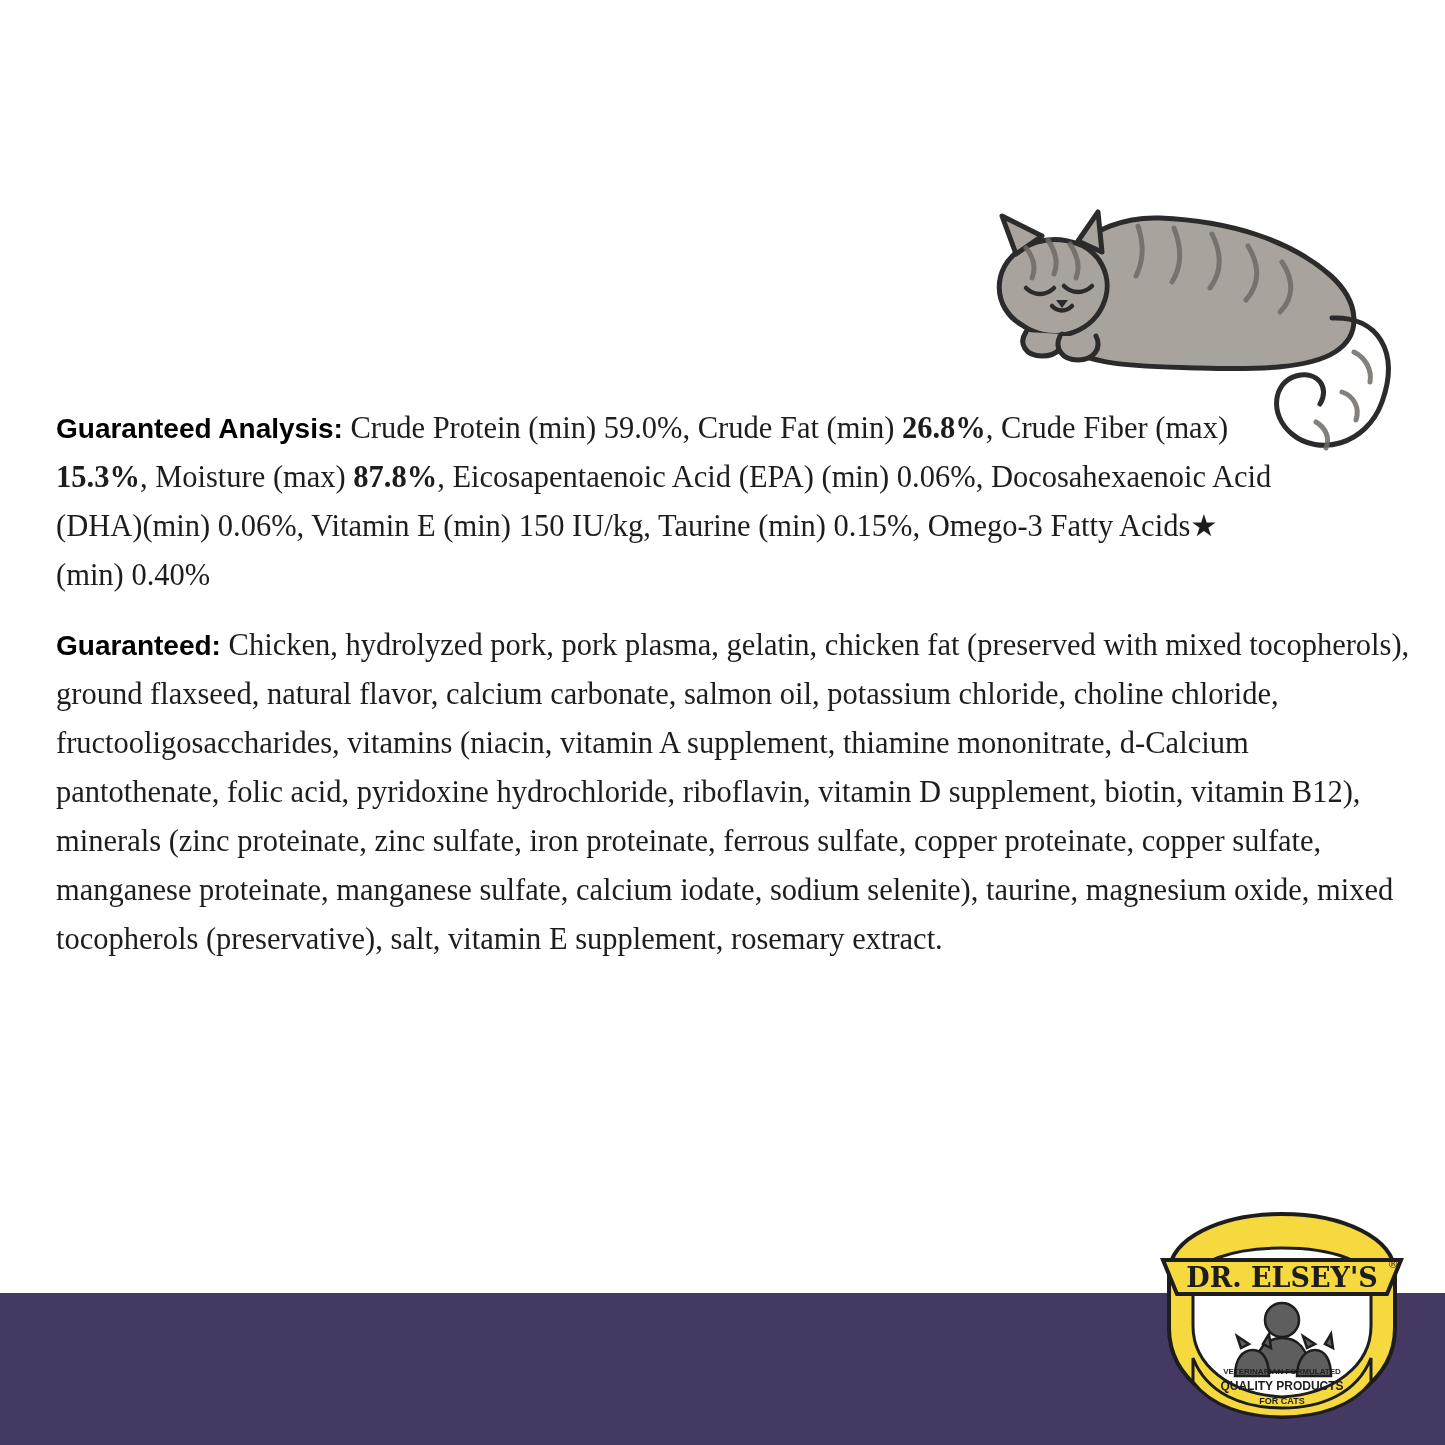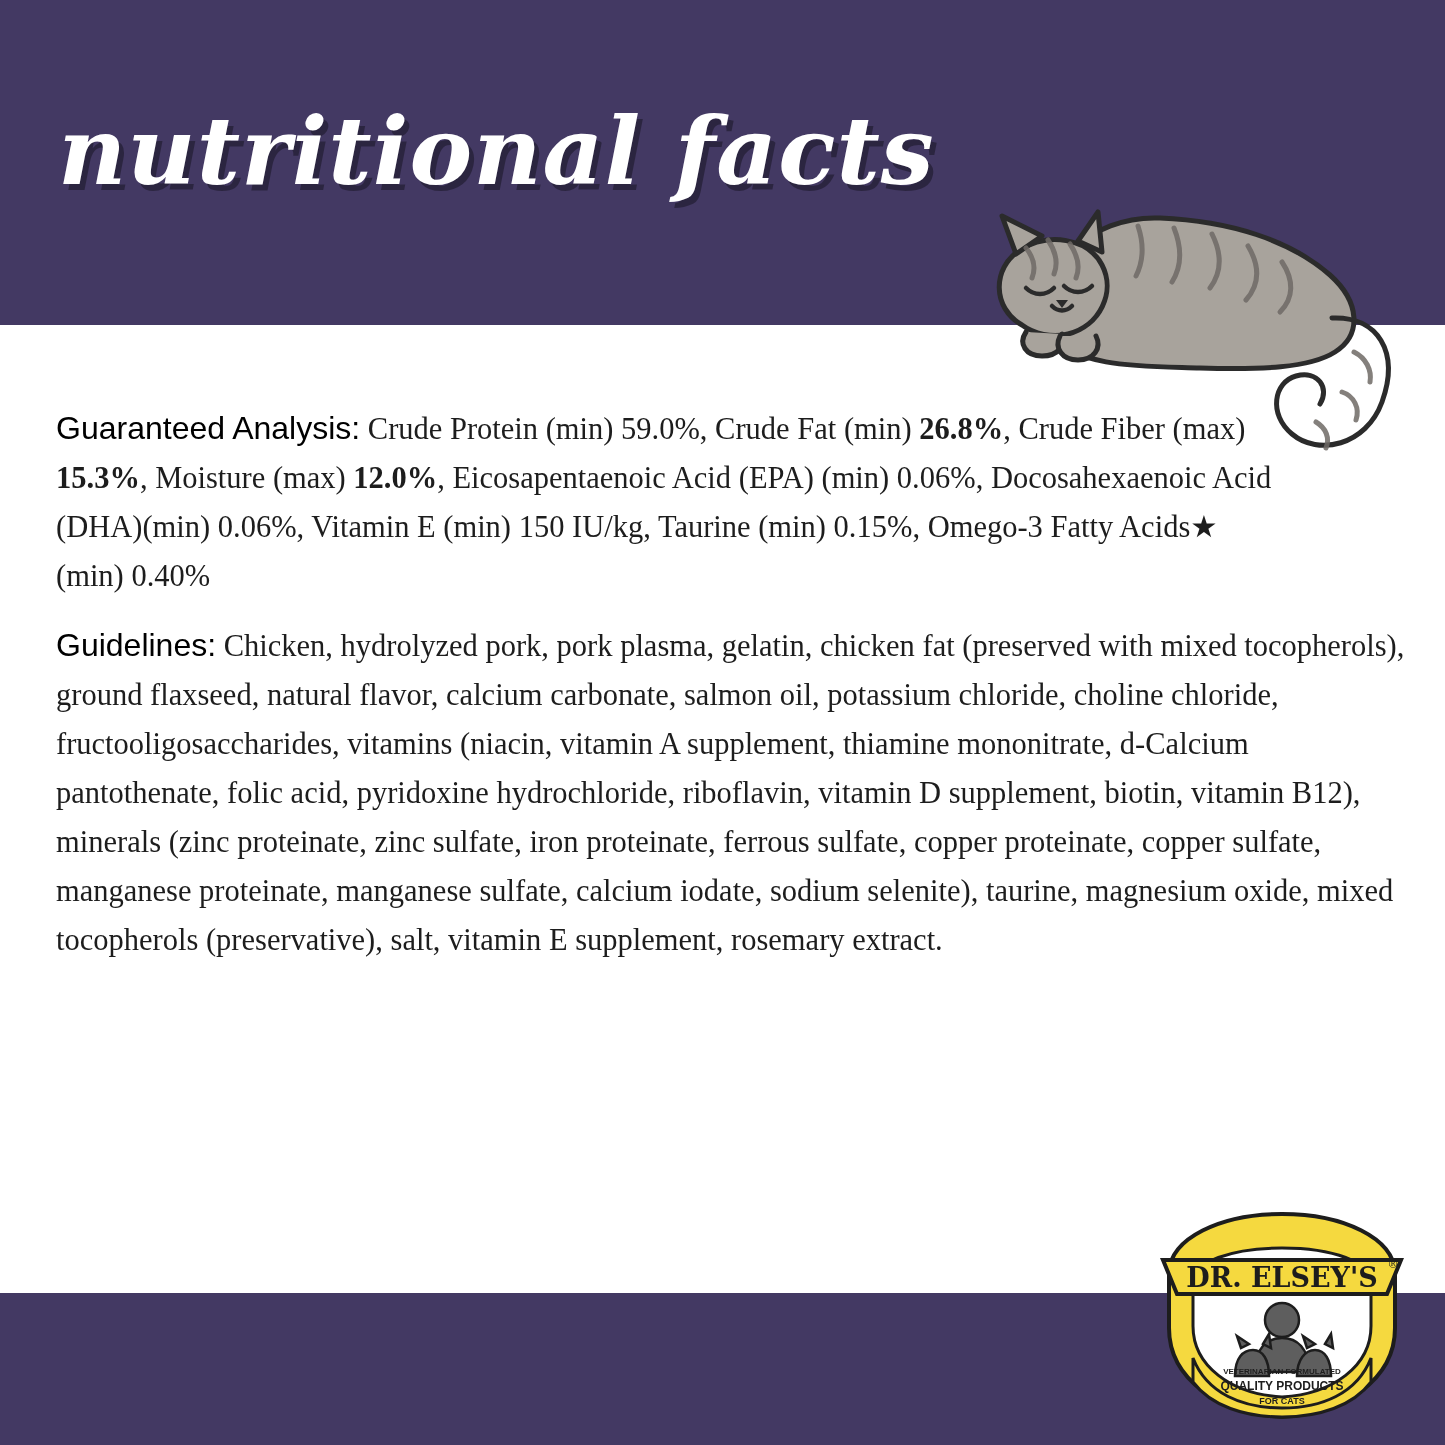--- a/index.html
+++ b/index.html
@@ -65,22 +65,22 @@
     position: absolute;
     left: 56px;
     width: 1345px;
     font-size: 30.5px;
     line-height: 49px;
     color: #1d1d1d;
     text-align: left;
   }
   .para .lbl {
     font-family: "Liberation Sans", sans-serif;
-    font-weight: 400;
-    font-size: 32px;
+    font-weight: 700;
+    font-size: 28px;
     color: #000000;
   }
   .para b {
     font-weight: 700;
   }
   #ga-para { top: 48px; width: 1230px; }
   #ing-para { top: 265px; width: 1355px; }
 
   .feeding-head {
     position: absolute;
@@ -131,23 +131,20 @@
     width: 270px;
     height: 215px;
   }
   .logo svg { display: block; }
 </style>
 </head>
 <body>
 
 <div class="page">
 
-  <div class="header-band">
-    <div class="header-title">nutritional facts</div>
-  </div>
 
   <div class="cat-wrap">
     <svg width="480" height="360" viewBox="0 0 480 360" xmlns="http://www.w3.org/2000/svg">
       <g stroke="#2b2b2b" stroke-width="5" stroke-linejoin="round" stroke-linecap="round" fill="#a8a39c">
 
         <path d="M120 215 C100 150, 160 95, 230 98 C300 101, 360 120, 400 155
                  C430 182, 432 215, 405 232 C380 248, 330 250, 270 248
                  C210 246, 150 248, 120 215 Z"></path>
 
         <path d="M92 205 C62 188, 62 148, 90 130 C118 112, 158 118, 172 145
@@ -183,25 +180,25 @@
         <path d="M122 186 C128 192, 136 192, 142 186"></path>
       </g>
       <path d="M126 180 L138 180 L132 188 Z" fill="#2b2b2b"></path>
     </svg>
   </div>
 
   <div class="content">
 
     <p class="para" id="ga-para">
       <span class="lbl">Guaranteed Analysis:</span>
-      <span> Crude Protein (min) 59.0%, Crude Fat (min) <b>26.8%</b>, Crude Fiber (max) <b>15.3%</b>, Moisture (max) <b>12.0%</b>, Eicosapentaenoic Acid (EPA) (min) 0.06%, Docosahexaenoic Acid (DHA)(min) 0.06%, Vitamin E (min) 150 IU/kg, Taurine (min) 0.15%, Omego-3 Fatty Acids★ (min) 0.40%</span>
+      <span> Crude Protein (min) 59.0%, Crude Fat (min) <b>26.8%</b>, Crude Fiber (max) <b>15.3%</b>, Moisture (max) <b>87.8%</b>, Eicosapentaenoic Acid (EPA) (min) 0.06%, Docosahexaenoic Acid (DHA)(min) 0.06%, Vitamin E (min) 150 IU/kg, Taurine (min) 0.15%, Omego-3 Fatty Acids★ (min) 0.40%</span>
     </p>
 
     <p class="para" id="ing-para">
-      <span class="lbl">Guidelines:</span>
+      <span class="lbl">Guaranteed:</span>
       <span>Chicken, hydrolyzed pork, pork plasma, gelatin, chicken fat (preserved with mixed tocopherols), ground flaxseed, natural flavor, calcium carbonate, salmon oil, potassium chloride, choline chloride, fructooligosaccharides, vitamins (niacin, vitamin A supplement, thiamine mononitrate, d-Calcium pantothenate, folic acid, pyridoxine hydrochloride, riboflavin, vitamin D supplement, biotin, vitamin B12), minerals (zinc proteinate, zinc sulfate, iron proteinate, ferrous sulfate, copper proteinate, copper sulfate, manganese proteinate, manganese sulfate, calcium iodate, sodium selenite), taurine, magnesium oxide, mixed tocopherols (preservative), salt, vitamin E supplement, rosemary extract.</span>
     </p>
 
     <div class="feeding-head">Feeding Guidelines:</div>
 
     <table class="feeding">
       <tbody>
         <tr>
           <td class="rowhead">Cat Weight, lb</td>
           <td class="cell">3–5</td>

